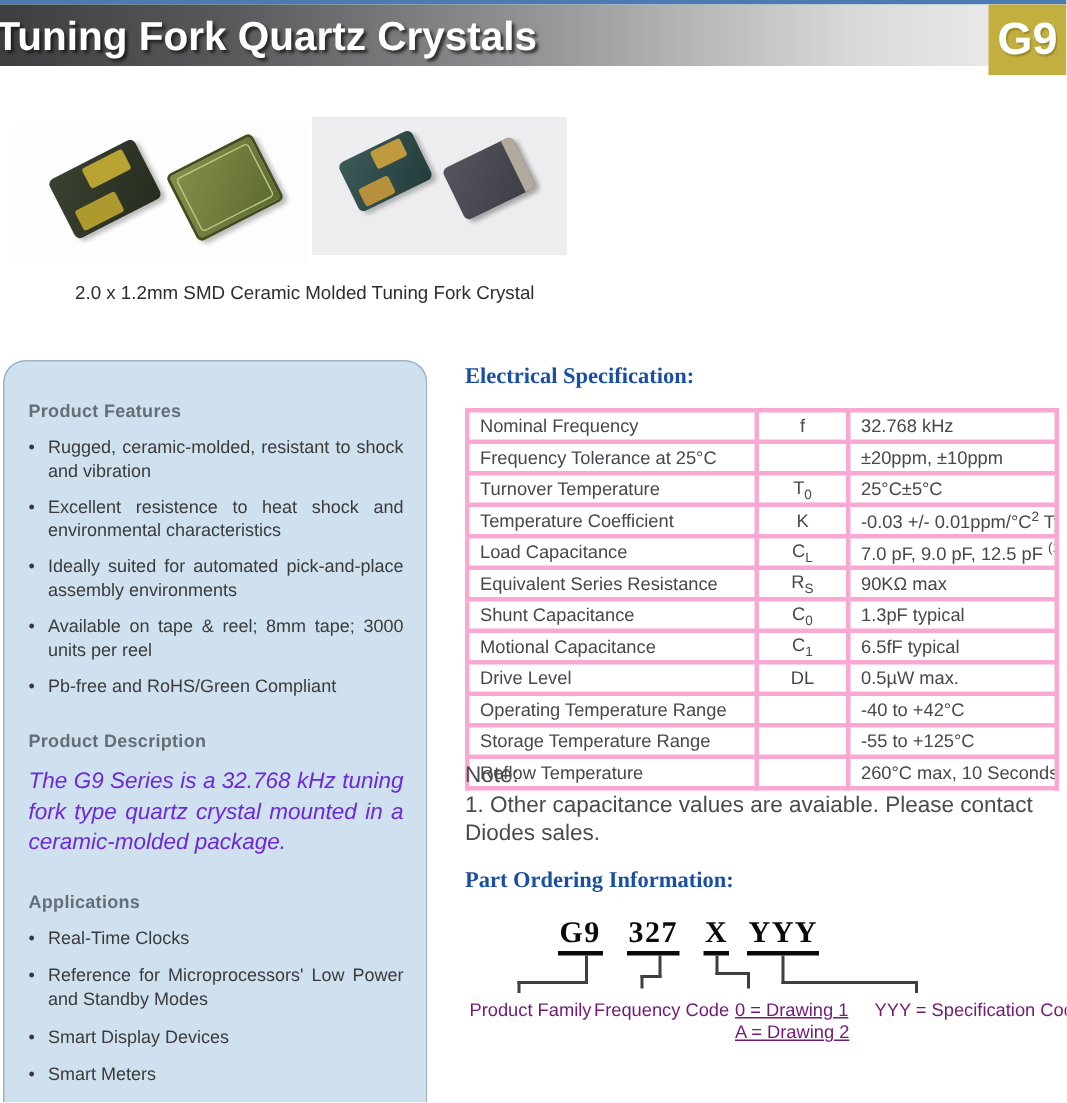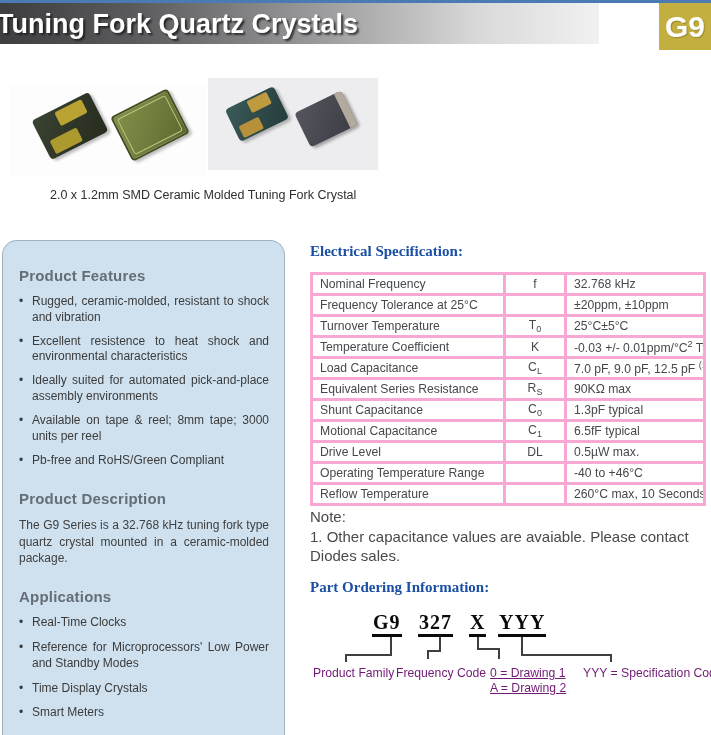--- a/index.html
+++ b/index.html
@@ -5,21 +5,21 @@
   html,body{margin:0;padding:0;}
   body{
     width:711px;height:735px;position:relative;overflow:hidden;
     background:#ffffff;
     font-family:"Liberation Sans", sans-serif;
     -webkit-font-smoothing:antialiased;
   }
   
   .top-line{position:absolute;left:0;top:0;width:711px;height:3px;background:#4c7ab2;}
   .header-band{
-    position:absolute;left:0;top:3px;width:599px;height:41px;
+    position:absolute;left:0;top:3px;width:711px;height:41px;
     background:linear-gradient(90deg,#3e3e40 0%,#5a5a5c 22%,#98989a 52%,#d9d9d9 80%,#f1f1f1 100%);
   }
   .header-title{
     position:absolute;left:-3px;top:6px;
     color:#ffffff;font-weight:bold;font-size:27px;letter-spacing:0px;
     text-shadow:2px 2px 2px rgba(20,20,20,.75);
     white-space:nowrap;
   }
   .g9-badge{
     position:absolute;left:659px;top:3px;width:52px;height:47px;
@@ -50,29 +50,29 @@
     position:absolute;left:50px;top:188px;font-size:12.5px;color:#2e2e2e;
   }
   
   .sidebar{
     position:absolute;left:2px;top:240px;width:283px;height:495px;
     background:#cfe1ef;border:1px solid #9fb2c2;border-bottom:none;
     border-radius:15px 15px 0 0;box-sizing:border-box;
     padding:26px 15px 0 16px;
   }
   .side-heading{
-    color:#646e77;font-weight:bold;font-size:15px;letter-spacing:.2px;
+    color:#646e77;font-weight:bold;font-size:12px;letter-spacing:.2px;
     margin:0 0 10px 0;
   }
   .side-heading.mt{margin-top:22px;}
   .bullet-row{display:flex;margin:0 0 8px 0;color:#3b3b3b;font-size:12px;line-height:1.32;}
   .bullet-row .dot{width:13px;flex:0 0 13px;color:#3b3b3b;}
   .bullet-row .btxt{flex:1;text-align:justify;}
   #apps-list .bullet-row{margin-bottom:9px;}
-  .side-para{color:#404040;font-size:12px;line-height:1.35;text-align:justify;margin:0;}
+  .side-para{color:#6d28d9;font-size:15px;line-height:1.35;text-align:justify;margin:0;font-style:italic;}
   
   .sec-title{
     position:absolute;left:310px;
     font-family:"Liberation Serif", serif;font-weight:bold;font-size:15px;color:#1b4fa3;
   }
   #spec-title{top:243px;text-align:center;}
   #ordering-title{top:579px;}
   table.spec{
     position:absolute;left:310px;top:272px;width:396px;
     border-collapse:collapse;table-layout:fixed;
@@ -160,21 +160,21 @@
       <div class="bullet-row">
         <span class="dot">•</span>
         <span class="btxt">Real-Time Clocks</span>
       </div>
       <div class="bullet-row">
         <span class="dot">•</span>
         <span class="btxt">Reference for Microprocessors' Low Power and Standby Modes</span>
       </div>
       <div class="bullet-row">
         <span class="dot">•</span>
-        <span class="btxt">Time Display Crystals</span>
+        <span class="btxt">Smart Display Devices</span>
       </div>
       <div class="bullet-row">
         <span class="dot">•</span>
         <span class="btxt">Smart Meters</span>
       </div>
     </div>
 </div>
 
 <div class="sec-title" id="spec-title">Electrical Specification:</div>
 <table class="spec">
@@ -220,21 +220,26 @@
         <td class="c-val">6.5fF typical</td>
       </tr>
       <tr>
         <td class="c-param">Drive Level</td>
         <td class="c-sym">DL</td>
         <td class="c-val">0.5µW max.</td>
       </tr>
       <tr>
         <td class="c-param">Operating Temperature Range</td>
         <td class="c-sym"></td>
-        <td class="c-val">-40 to +46°C</td>
+        <td class="c-val">-40 to +42°C</td>
+      </tr>
+      <tr>
+        <td class="c-param">Storage Temperature Range</td>
+        <td class="c-sym"></td>
+        <td class="c-val">-55 to +125°C</td>
       </tr>
       <tr>
         <td class="c-param">Reflow Temperature</td>
         <td class="c-sym"></td>
         <td class="c-val">260°C max, 10 Seconds</td>
       </tr>
     </tbody>
 </table>
 <div class="note">
   <div>Note:</div>

